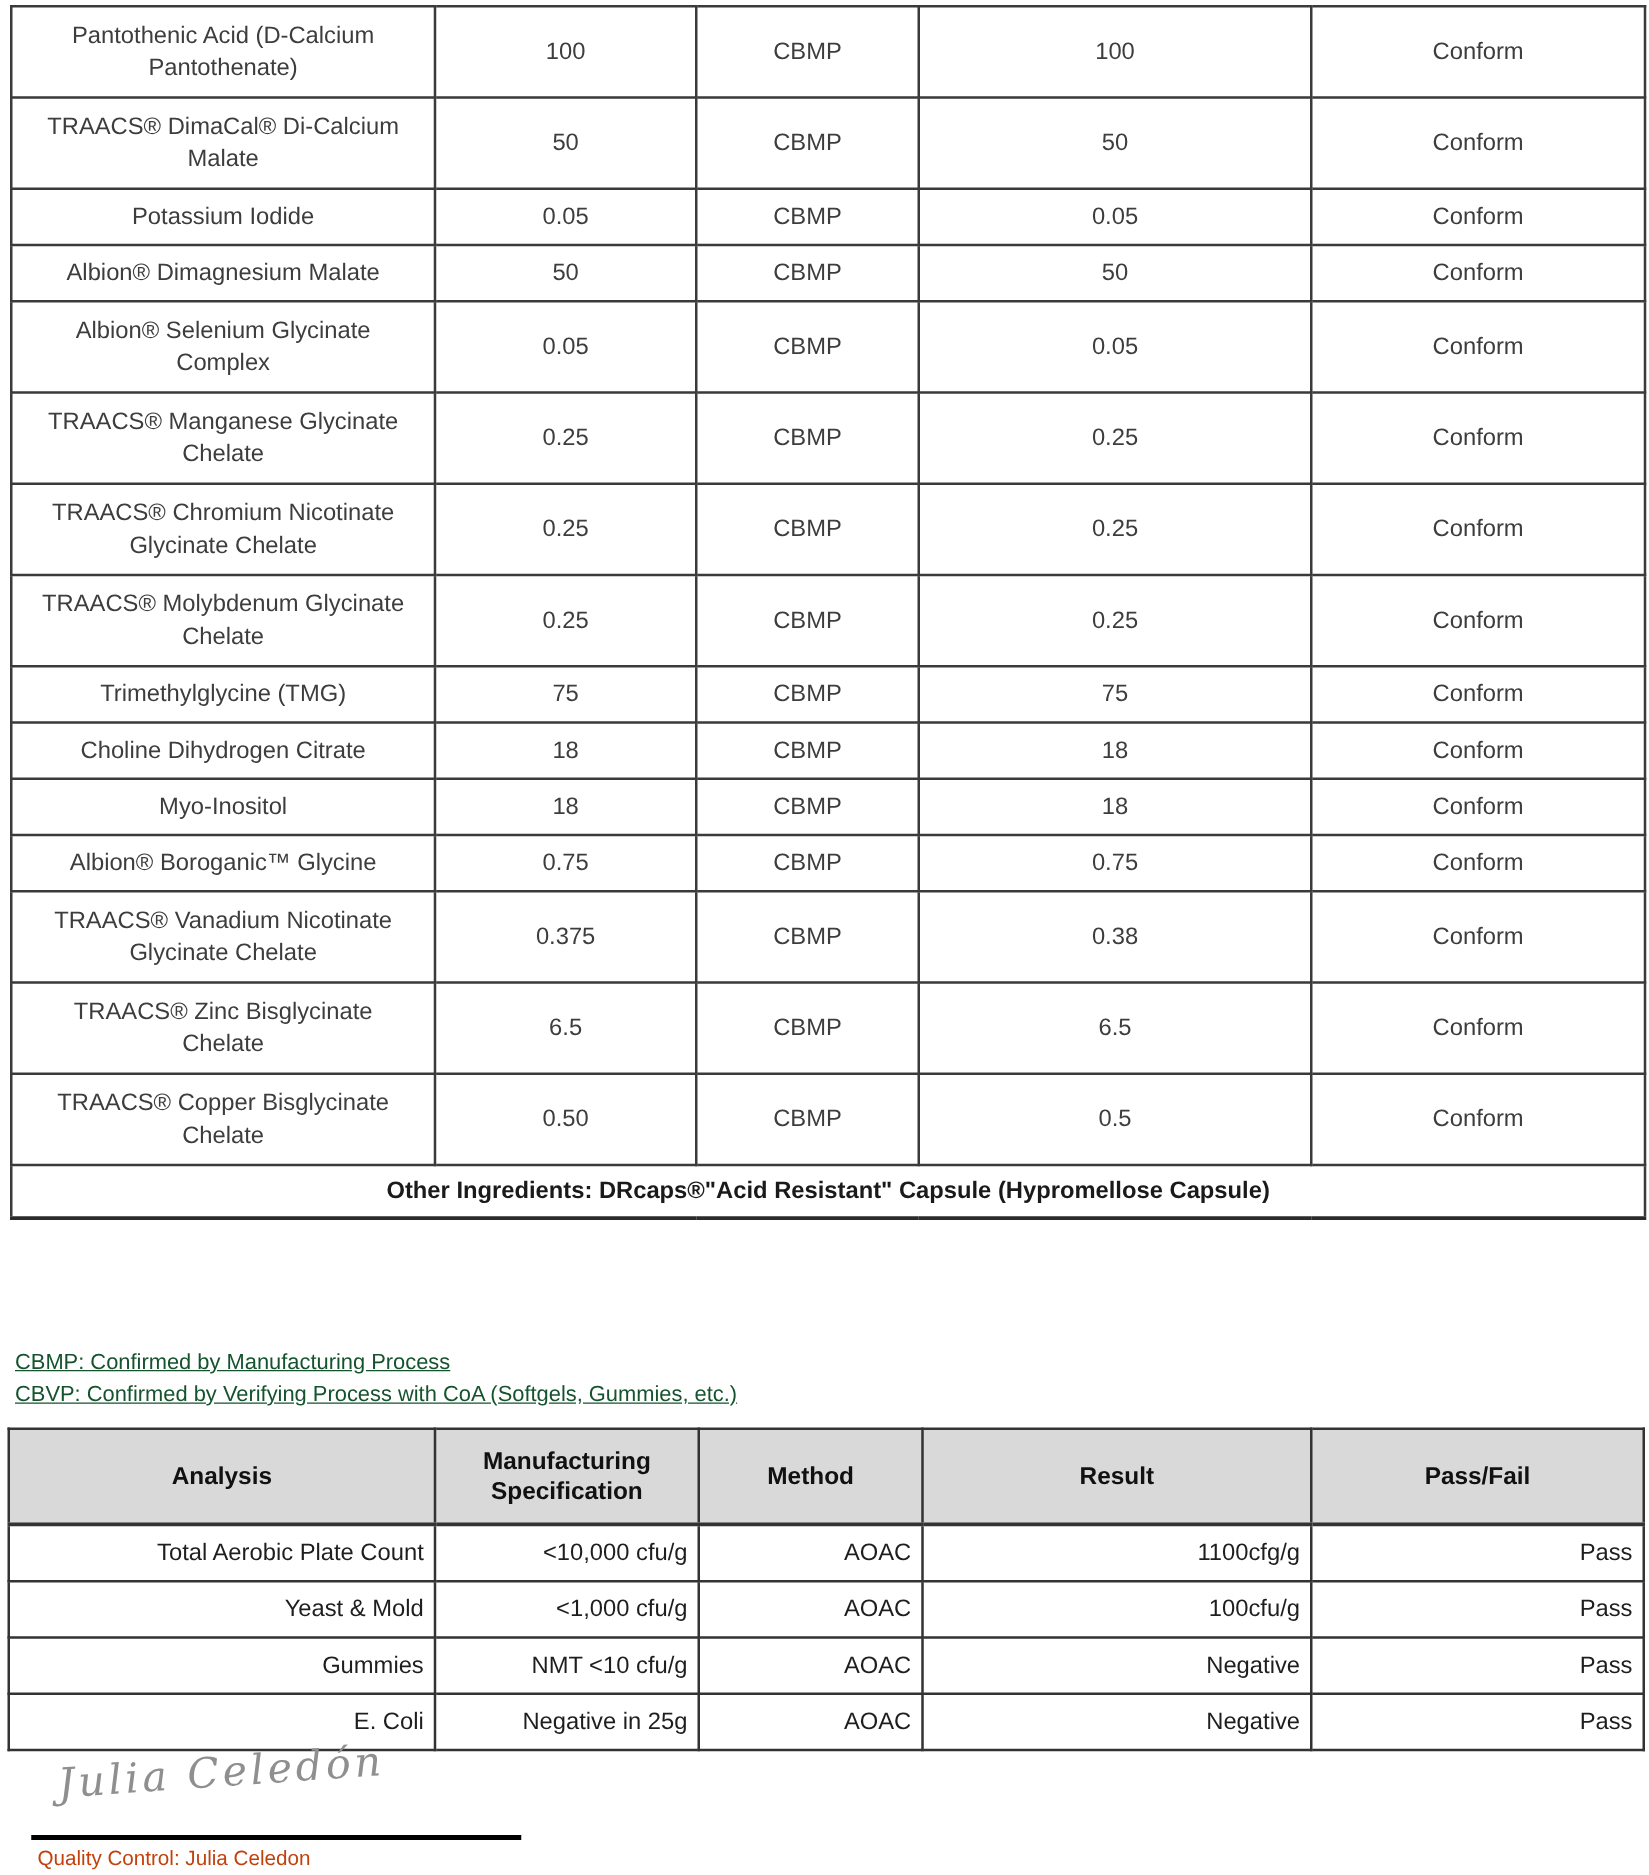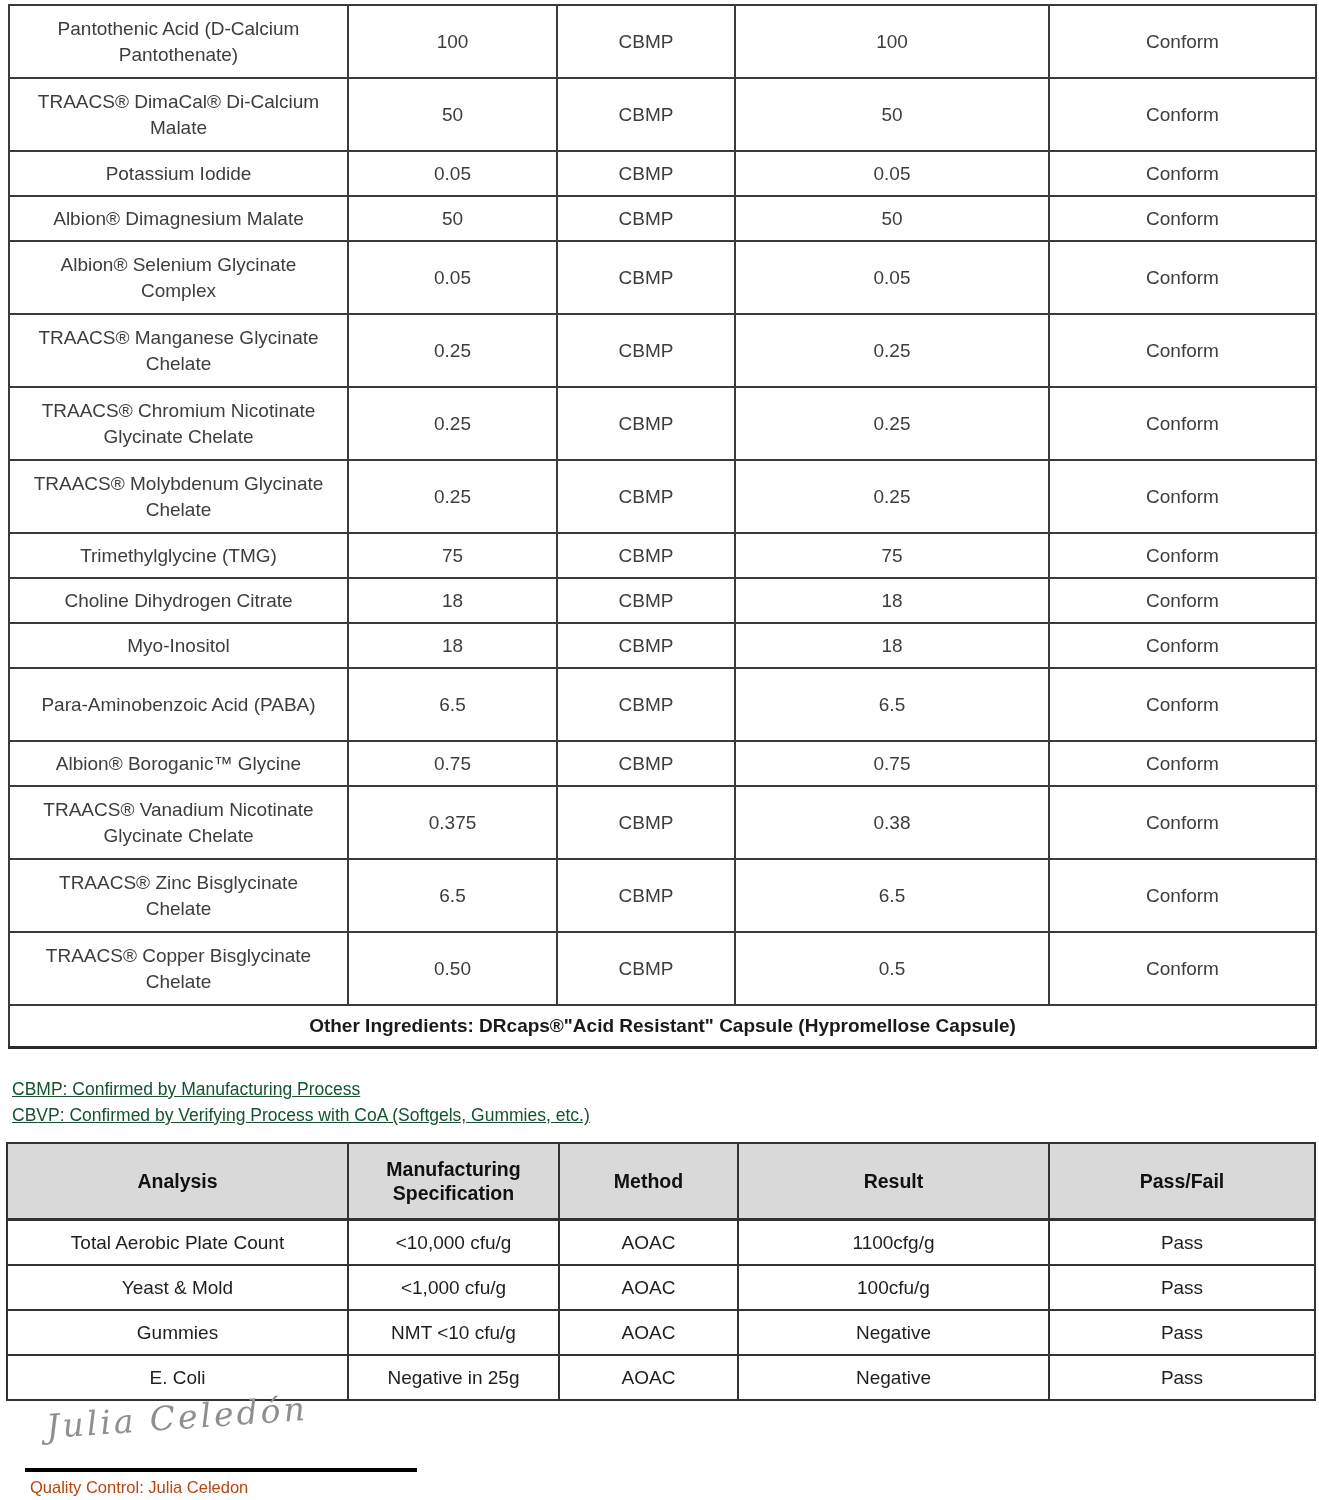--- a/index.html
+++ b/index.html
@@ -20,21 +20,21 @@
   
   #notes{position:absolute;top:1076px;left:12px;font-size:17.5px;color:#14532d;
          line-height:26px;text-decoration:underline;}
 
   
   #table2{position:absolute;top:1142px;left:6px;width:1308px;border-collapse:collapse;
           table-layout:fixed;font-size:19px;color:#1e1e1e;}
   #table2 th{background:#d9d9d9;border:2px solid #333333;border-bottom:3px solid #333333;
              height:70px;font-size:19.5px;font-weight:bold;color:#111111;text-align:center;
              vertical-align:middle;padding:2px 14px;line-height:1.25;}
-  #table2 td{border:2px solid #333333;height:39px;text-align:center;vertical-align:middle;
+  #table2 td{border:2px solid #333333;height:39px;text-align:right;vertical-align:middle;
              padding:2px 8px;}
 
   
   #sig-script{position:absolute;top:1398px;left:46px;font-family:"DejaVu Serif",serif;
               font-style:italic;font-size:33px;color:#8f8f8f;transform:rotate(-4deg);
               letter-spacing:3px;white-space:nowrap;}
   #sig-line{position:absolute;top:1468px;left:25px;width:392px;height:4px;background:#000000;}
   #sig-label{position:absolute;top:1478px;left:30px;font-size:16.5px;color:#c2410c;}
 </style>
 </head>
@@ -121,27 +121,20 @@
         <td class="num">18</td>
         <td class="num">Conform</td>
       </tr>
       <tr class="h1">
         <td>Myo-Inositol</td>
         <td class="num">18</td>
         <td class="num">CBMP</td>
         <td class="num">18</td>
         <td class="num">Conform</td>
       </tr>
-      <tr class="h2">
-        <td>Para-Aminobenzoic Acid (PABA)</td>
-        <td class="num">6.5</td>
-        <td class="num">CBMP</td>
-        <td class="num">6.5</td>
-        <td class="num">Conform</td>
-      </tr>
       <tr class="h1">
         <td>Albion® Boroganic™ Glycine</td>
         <td class="num">0.75</td>
         <td class="num">CBMP</td>
         <td class="num">0.75</td>
         <td class="num">Conform</td>
       </tr>
       <tr class="h2">
         <td>TRAACS® Vanadium Nicotinate Glycinate Chelate</td>
         <td class="num">0.375</td>

